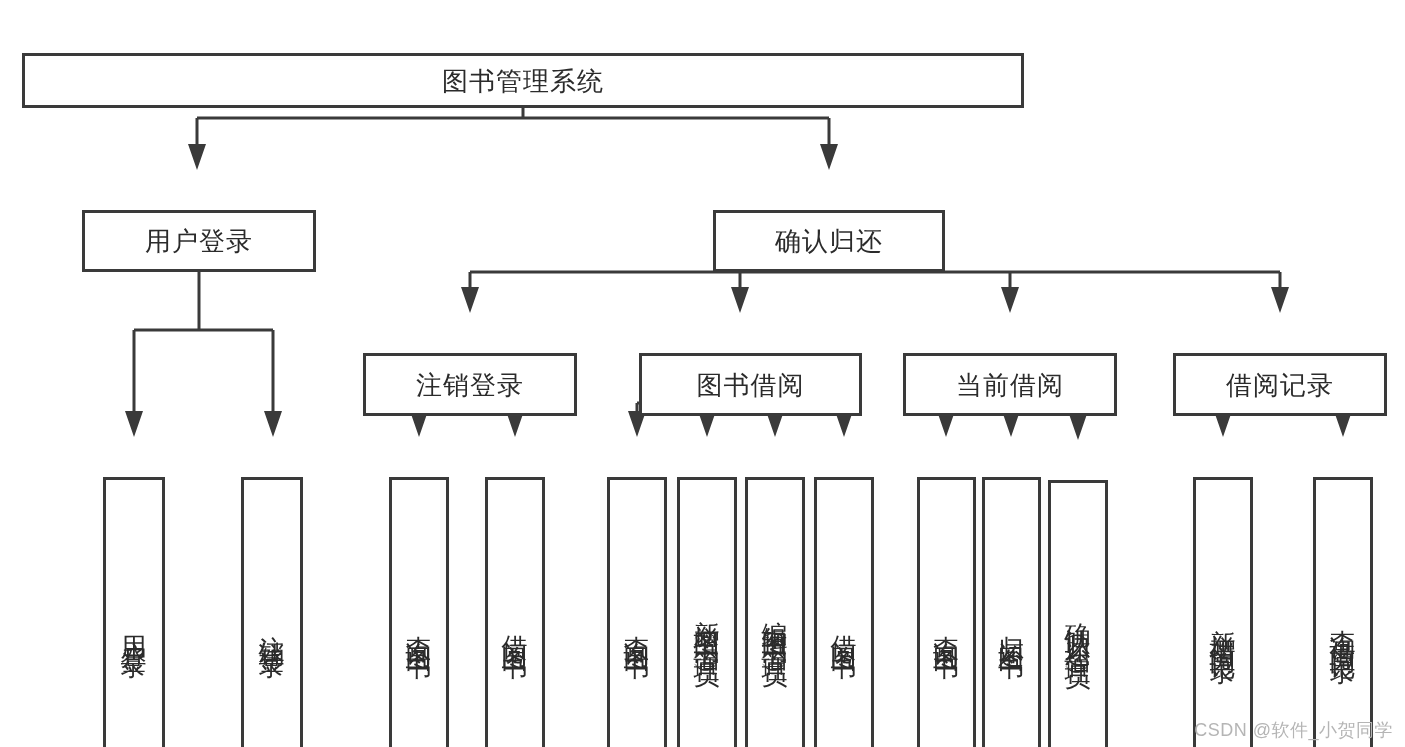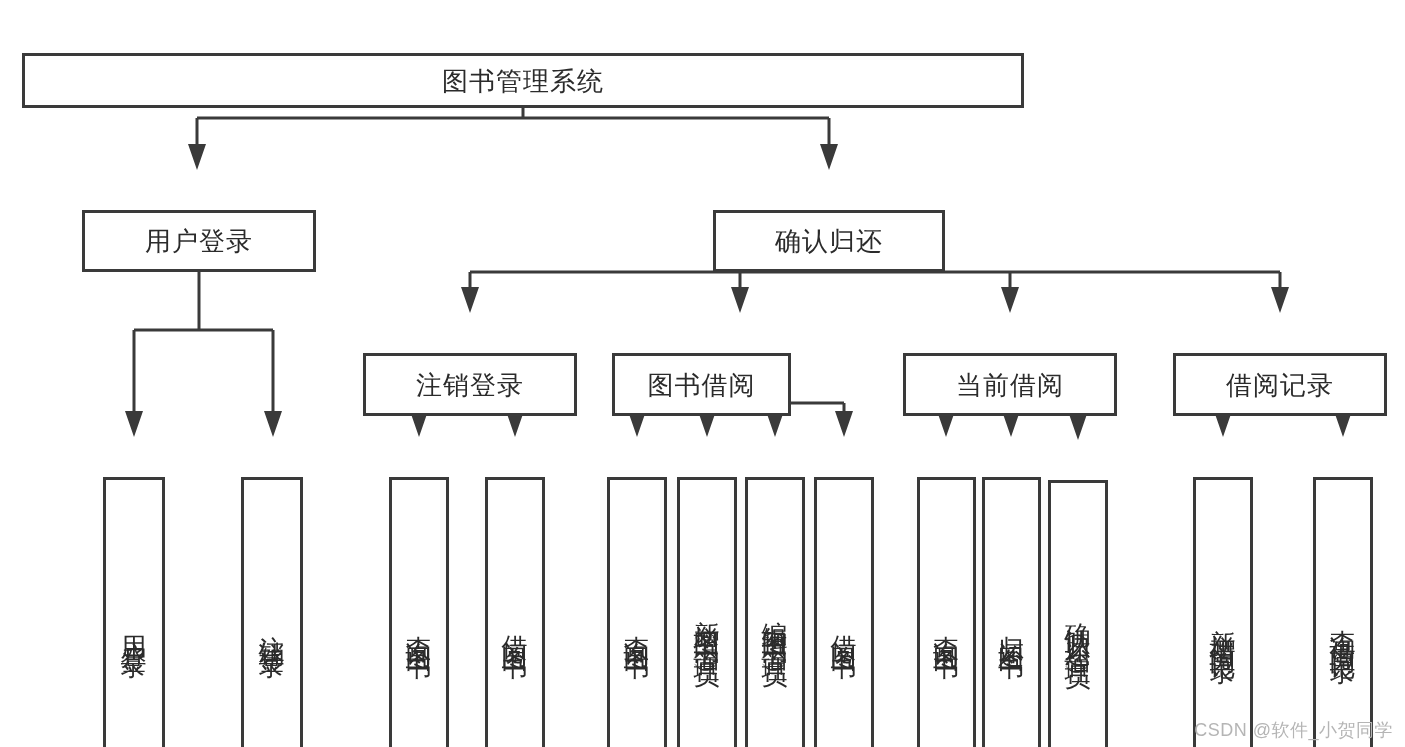--- a/index.html
+++ b/index.html
@@ -119,21 +119,21 @@
   <div class="box" style="left:82px;top:170px;width:234px;height:62px">
     <span class="hlabel">用户登录</span>
   </div>
   <div class="box" style="left:713px;top:170px;width:232px;height:62px">
     <span class="hlabel">确认归还</span>
   </div>
 
   <div class="box" style="left:363px;top:313px;width:214px;height:63px">
     <span class="hlabel">注销登录</span>
   </div>
-  <div class="box" style="left:612px;top:313px;width:179px;height:63px">
+  <div class="box" style="left:639px;top:313px;width:223px;height:63px">
     <span class="hlabel">图书借阅</span>
   </div>
   <div class="box" style="left:1173px;top:313px;width:214px;height:63px">
     <span class="hlabel">借阅记录</span>
   </div>
   <div class="box" style="left:903px;top:313px;width:214px;height:63px">
     <span class="hlabel">当前借阅</span>
   </div>
 
   <div class="box leaf" style="left:103px;width:62px">

